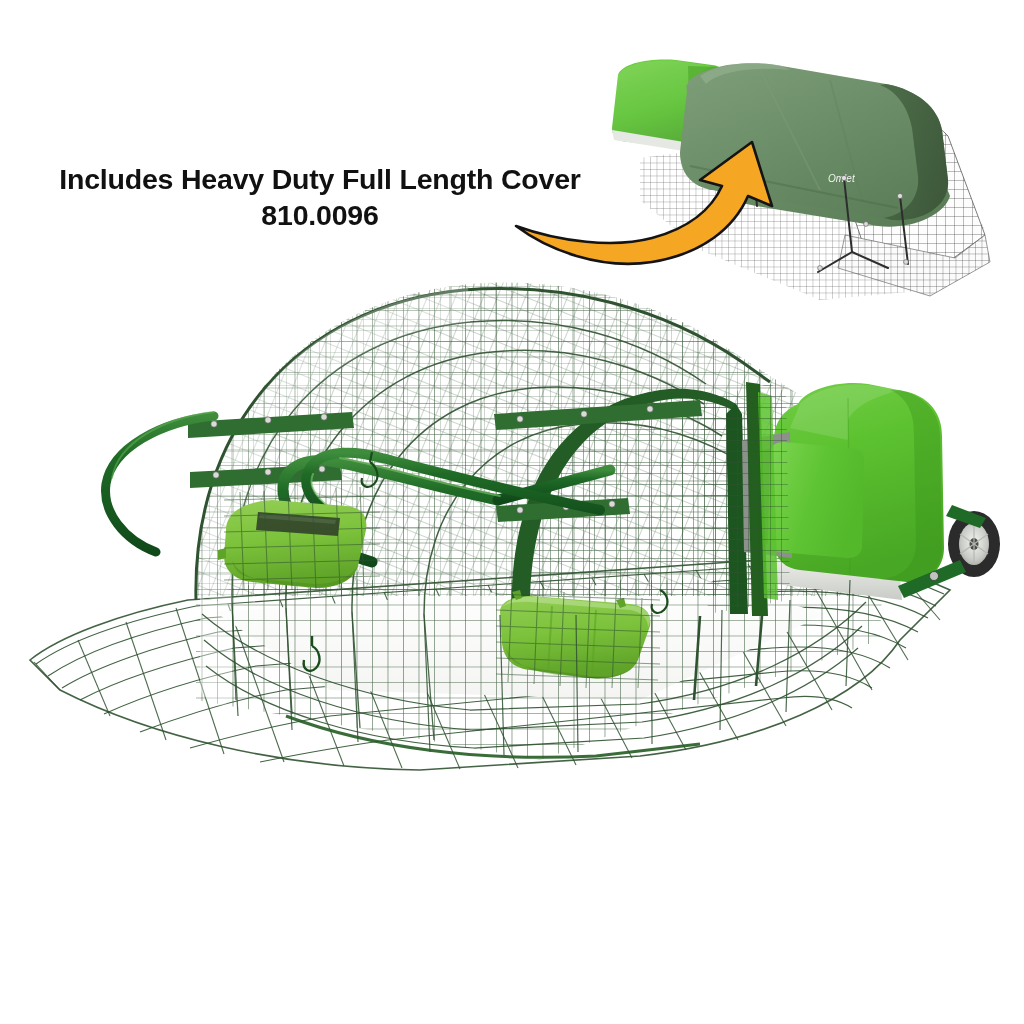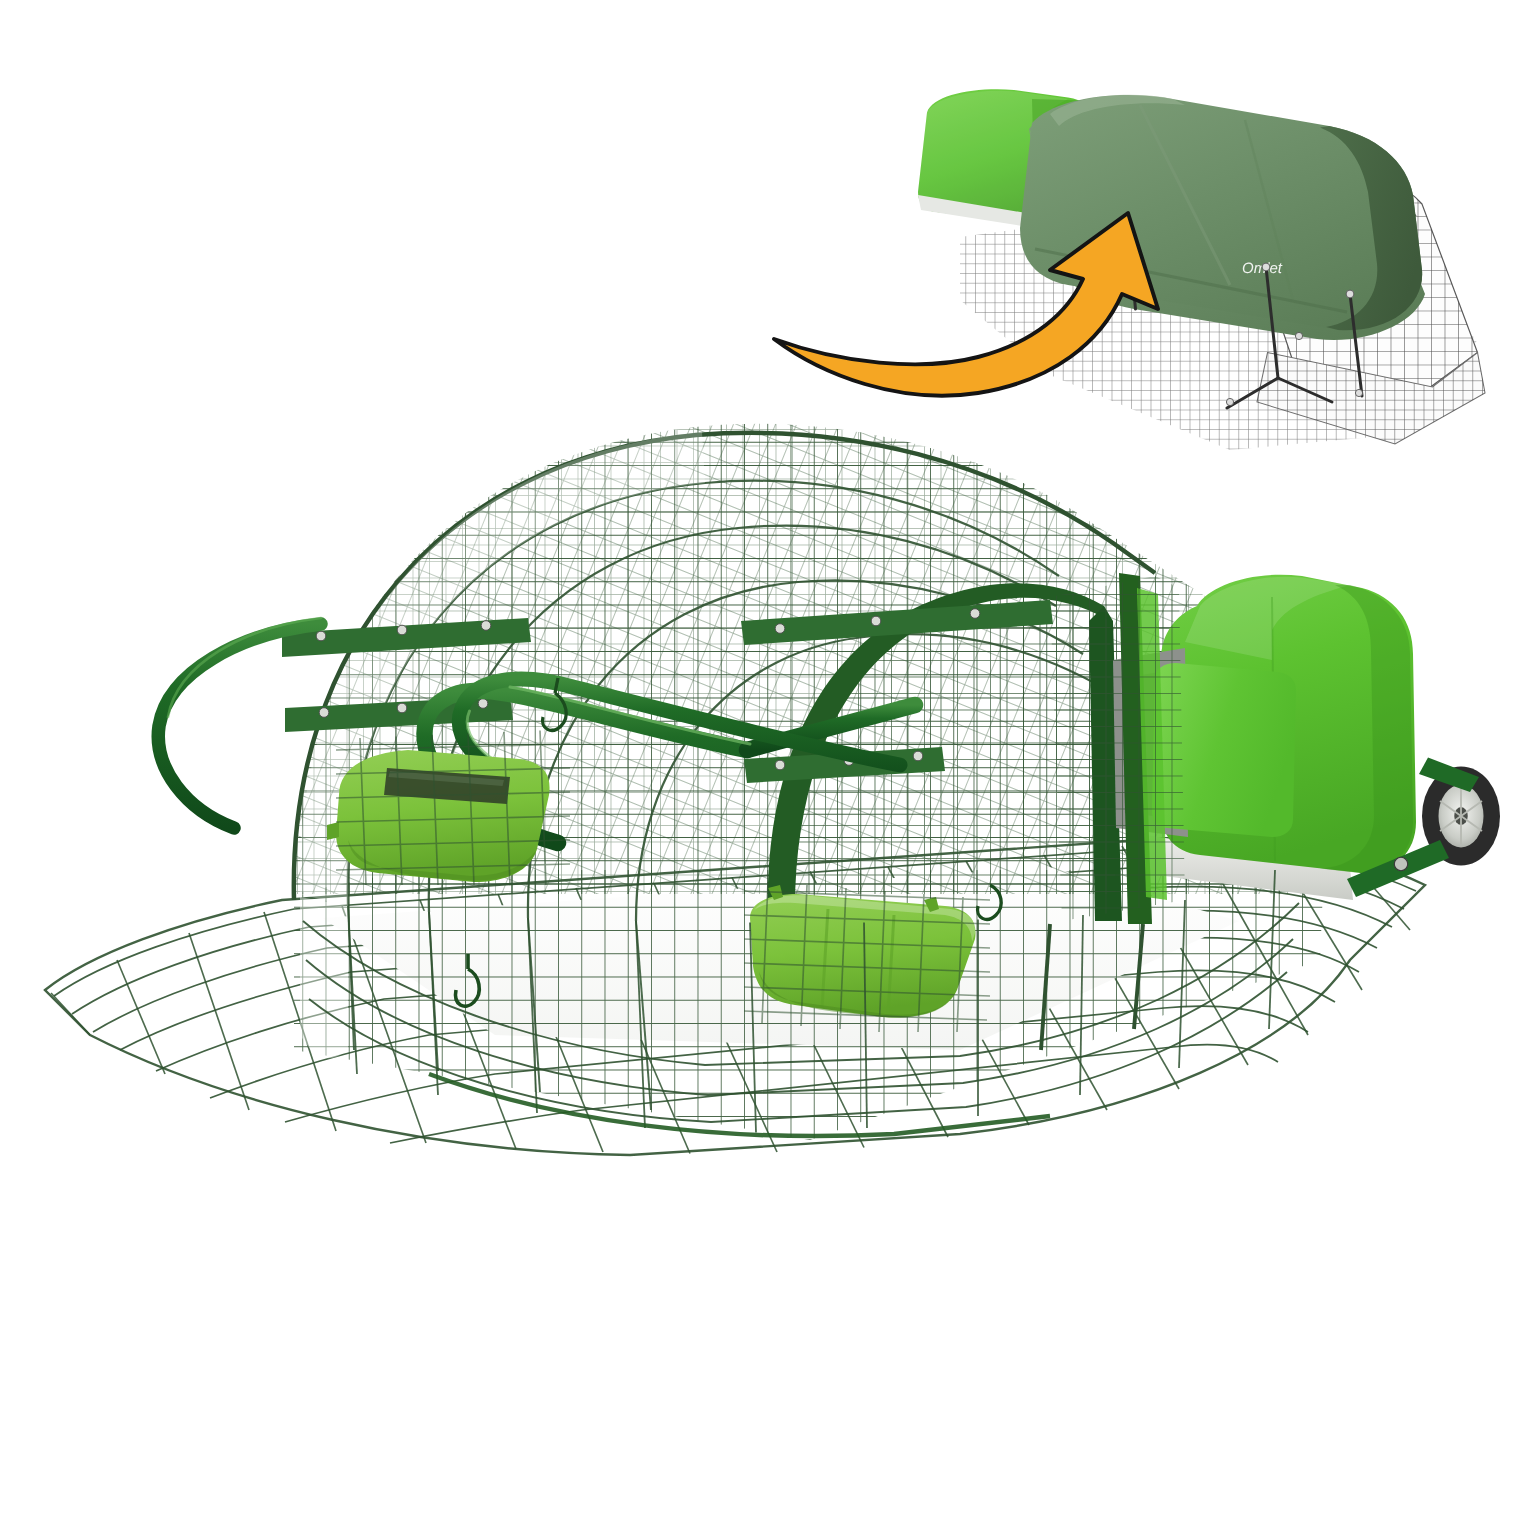--- a/index.html
+++ b/index.html
@@ -40,20 +40,24 @@
   .annot .line2 { font-size: 28.5px; display:block; margin-top: 2px;}
 
   
   svg.art { position:absolute; left:0; top:0; width:1024px; height:1024px; }
 </style>
 </head>
 <body>
 
 <div id="stage">
 
+  <div class="annot">
+    <span class="line1">Includes Heavy Duty Full Length Cover</span>
+    <span class="line2">810.0096</span>
+  </div>
 
   <svg class="art" viewBox="0 0 1024 1024">
     <defs>
 
       <pattern id="meshMain" width="15.5" height="15.5" patternUnits="userSpaceOnUse">
         <path d="M0 0 H15.5 M0 0 V15.5" stroke="#2f5230" stroke-width="1.15" fill="none" opacity="0.92"></path>
       </pattern>
       <pattern id="meshMainFine" width="11" height="11" patternUnits="userSpaceOnUse">
         <path d="M0 0 H11 M0 0 V11" stroke="#2f5230" stroke-width="1.0" fill="none" opacity="0.85"></path>
       </pattern>

